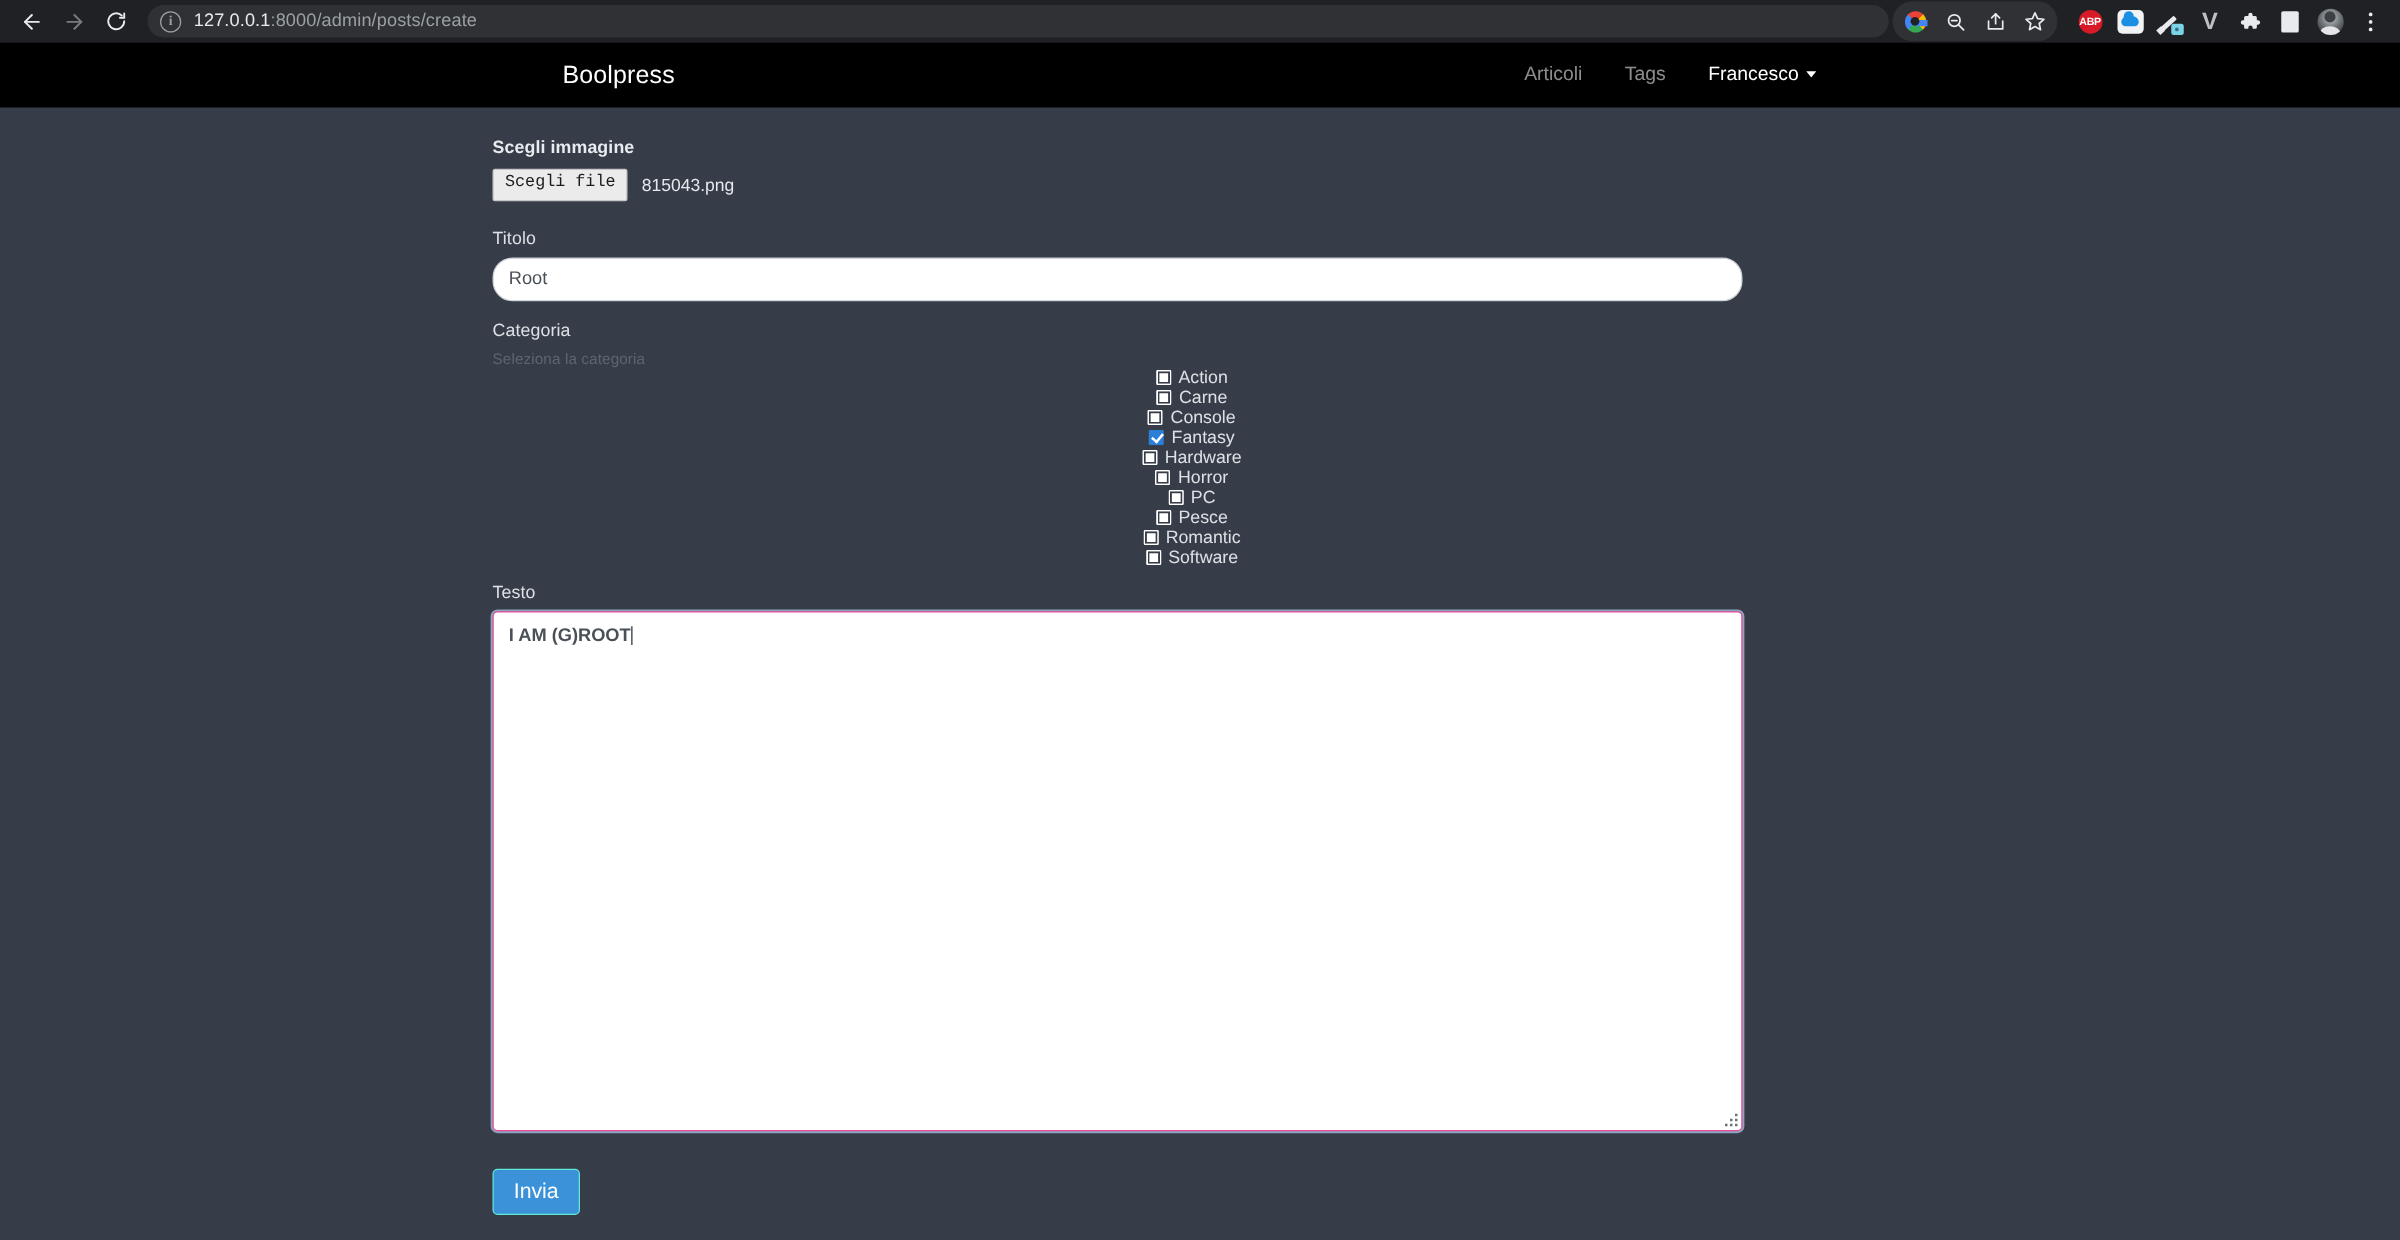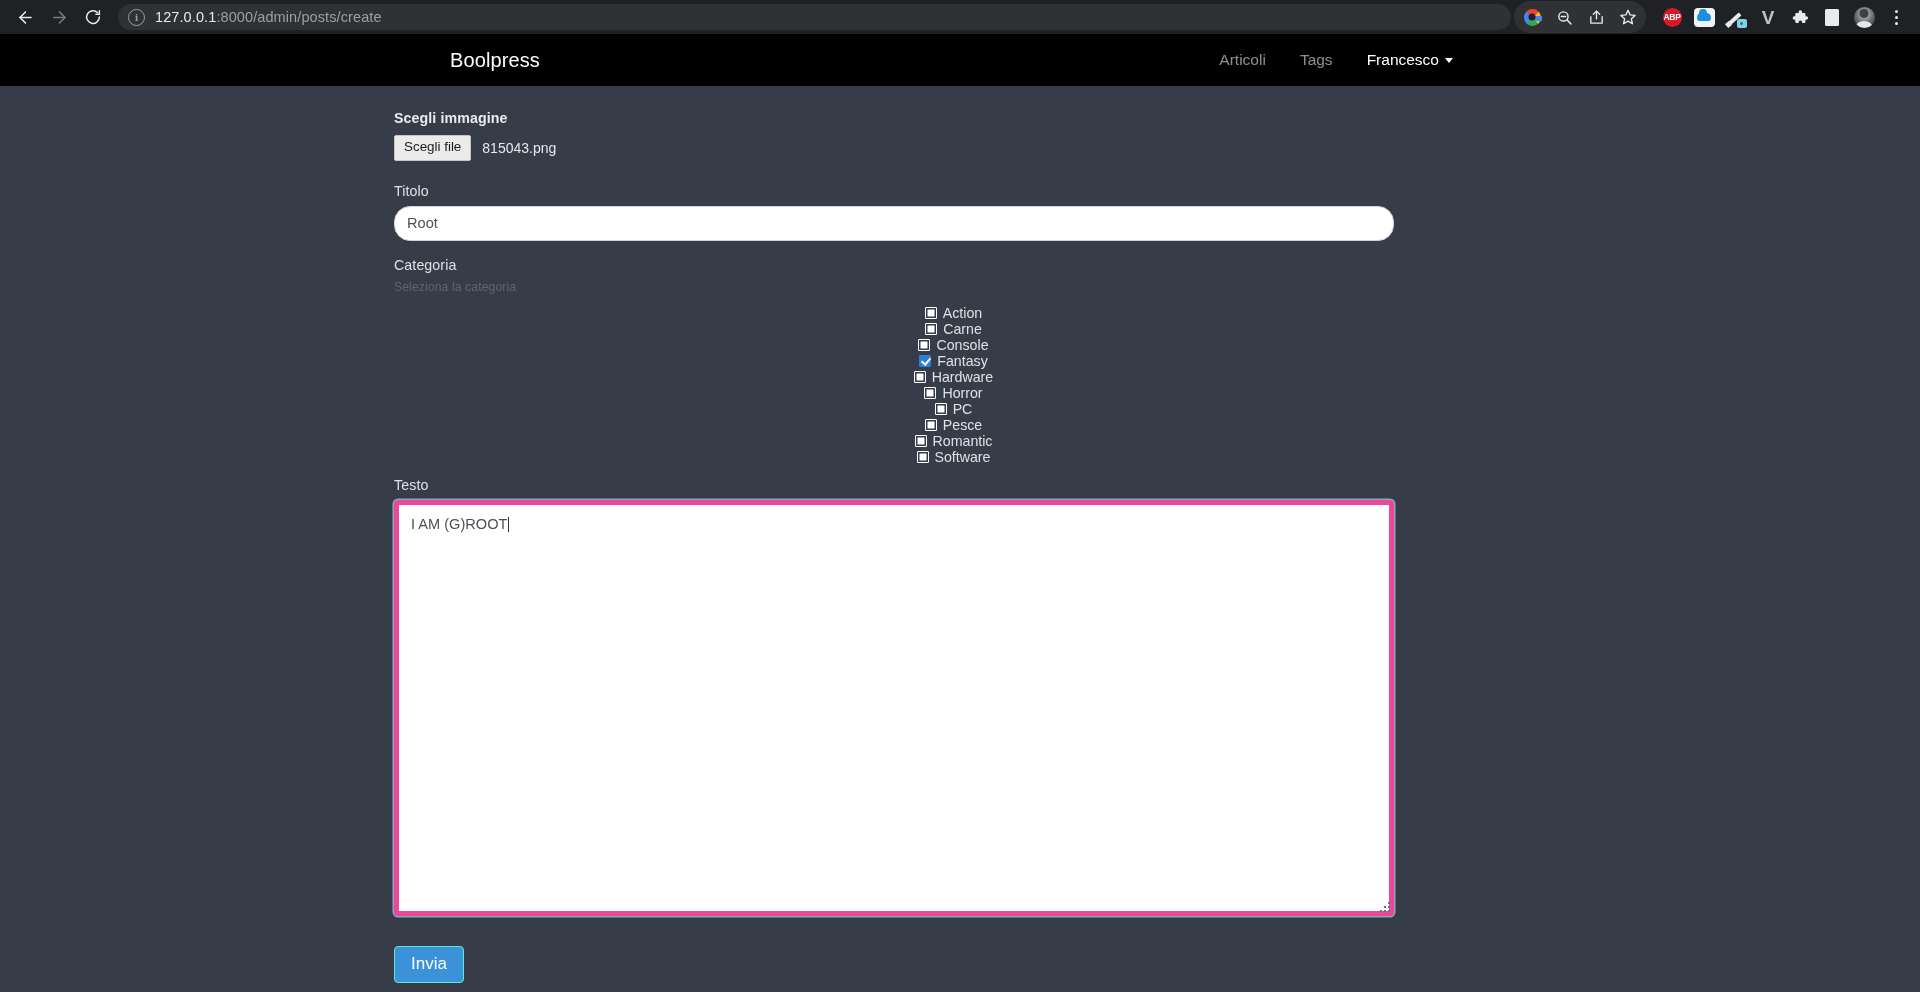--- a/index.html
+++ b/index.html
@@ -277,21 +277,21 @@
     align-items: center;
     margin-bottom: 22px;
   }
   .file-btn {
     background: #ebebeb;
     border: 1px solid #c6c6c6;
     border-radius: 2px;
     font-size: 13.4px;
     color: #1c1c1c;
     padding: 4px 9px 5px 9px;
-    font-family: Liberation Sans, sans-serif;
+    font-family: Liberation Mono, monospace;
     cursor: pointer;
     line-height: 1.1;
   }
   .file-name {
     font-size: 14px;
     color: #e5e8ec;
     margin-left: 11px;
     white-space: nowrap;
   }
 
@@ -328,21 +328,21 @@
     border-left:4px solid transparent;
     border-right:4px solid transparent;
   }
   .select-arrows i.up { border-bottom: 4.5px solid #333a45; }
   .select-arrows i.dn { border-top: 4.5px solid #333a45; }
 
   .help-text {
     font-size: 12.2px;
     color: #5d6572;
     margin-top: 5px;
-    margin-bottom: 11px;
+    margin-bottom: 0;
     letter-spacing: 0.1px;
   }
 
   .checks {
     display: flex;
     align-items: center;
     flex-wrap: nowrap;
     margin-bottom: 12px;
     padding-left: 4px;
     flex-direction: column;
@@ -380,32 +380,33 @@
   .check-label {
     font-size: 14.2px;
     color: #dde1e6;
     margin-left: 6px;
   }
 
   .textarea-box {
     width: 1000px;
     height: 416px;
     background: #ffffff;
-    border: 5px solid #ec4899;
+    border: 1px solid #ec4899;
     border-radius: 4px;
     box-shadow: 0 0 0 1.5px rgba(167,200,231,0.75);
     padding: 9px 12px;
     font-size: 14.6px;
     color: #495057;
     font-family: "Liberation Sans", sans-serif;
     position: relative;
     outline: none;
     resize: none;
     line-height: 1.45;
     margin-bottom: 0;
+    font-weight: bold;
   }
   .ta-wrap { position: relative; width: 1000px; }
   .caret-bar {
     display:inline-block;
     width:1px;
     height:15px;
     background:#2b2f36;
     vertical-align:-3px;
     margin-left:0.5px;
   }

